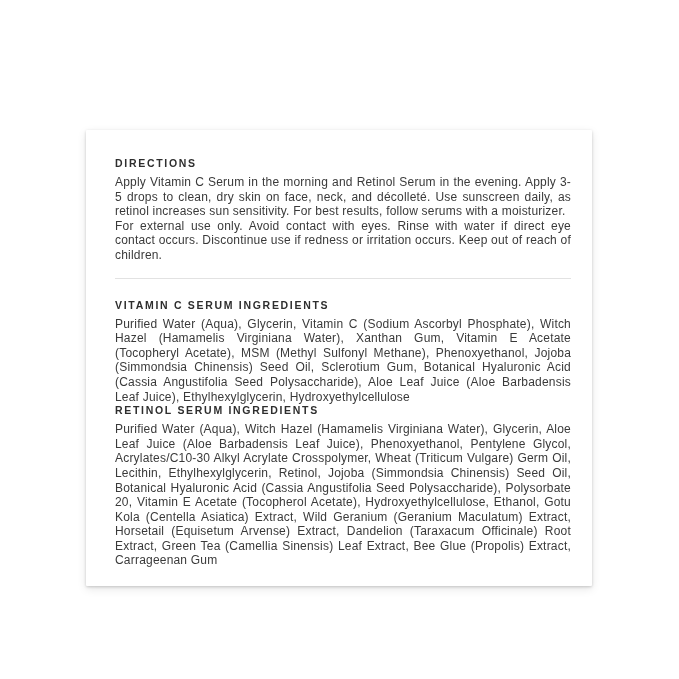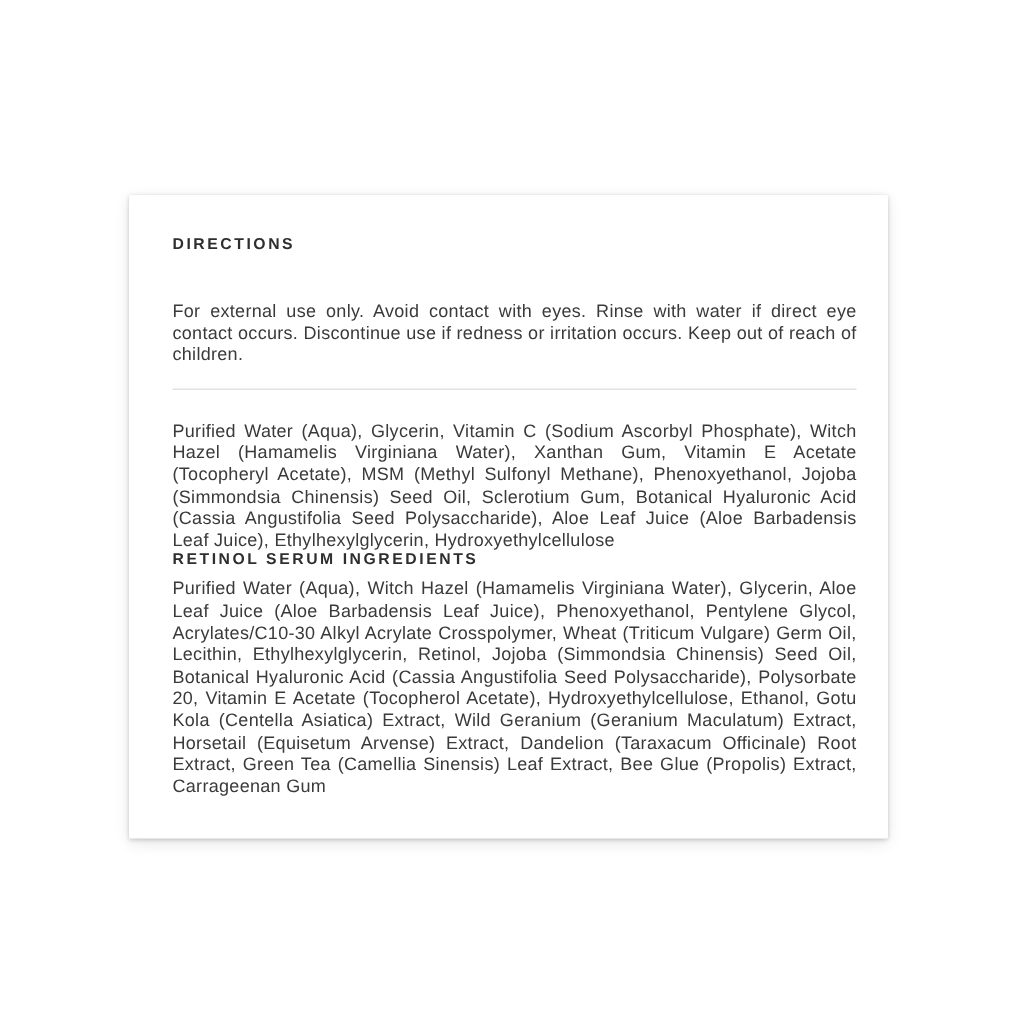--- a/index.html
+++ b/index.html
@@ -37,45 +37,47 @@
   }
   .body-paragraph {
     font-size: 12px;
     line-height: 14.6px;
     color: #3a3a3a;
     margin: 0;
     text-align: justify;
     letter-spacing: 0.2px;
   }
   .para-gap {
-    margin-top: 30px;
+    margin-top: 0;
   }
   .divider {
     border: none;
     border-top: 1px solid #e2e2e2;
     margin: 15px 0 20px 0;
   }
   .section {
     margin-top: 0;
   }
 </style>
 </head>
 <body>
 
 <div class="viewport">
   <div class="label-card">
 
     <div>
       <h2 class="section-heading">DIRECTIONS</h2>
+      <p class="body-paragraph">Apply Vitamin C Serum in the morning and Retinol Serum in the evening. Apply 3-5 drops to clean, dry skin on face, neck, and décolleté. Use sunscreen daily, as retinol increases sun sensitivity. For best results, follow serums with a moisturizer.</p>
       <p class="body-paragraph para-gap">For external use only. Avoid contact with eyes. Rinse with water if direct eye contact occurs. Discontinue use if redness or irritation occurs. Keep out of reach of children.</p>
     </div>
 
     <hr class="divider">
 
     <div>
+      <h2 class="section-heading">VITAMIN C SERUM INGREDIENTS</h2>
       <p class="body-paragraph">Purified Water (Aqua), Glycerin, Vitamin C (Sodium Ascorbyl Phosphate), Witch Hazel (Hamamelis Virginiana Water), Xanthan Gum, Vitamin E Acetate (Tocopheryl Acetate), MSM (Methyl Sulfonyl Methane), Phenoxyethanol, Jojoba (Simmondsia Chinensis) Seed Oil, Sclerotium Gum, Botanical Hyaluronic Acid (Cassia Angustifolia Seed Polysaccharide), Aloe Leaf Juice (Aloe Barbadensis Leaf Juice), Ethylhexylglycerin, Hydroxyethylcellulose</p>
     </div>
 
     <div class="section">
       <h2 class="section-heading">RETINOL SERUM INGREDIENTS</h2>
       <p class="body-paragraph">Purified Water (Aqua), Witch Hazel (Hamamelis Virginiana Water), Glycerin, Aloe Leaf Juice (Aloe Barbadensis Leaf Juice), Phenoxyethanol, Pentylene Glycol, Acrylates/C10-30 Alkyl Acrylate Crosspolymer, Wheat (Triticum Vulgare) Germ Oil, Lecithin, Ethylhexylglycerin, Retinol, Jojoba (Simmondsia Chinensis) Seed Oil, Botanical Hyaluronic Acid (Cassia Angustifolia Seed Polysaccharide), Polysorbate 20, Vitamin E Acetate (Tocopherol Acetate), Hydroxyethylcellulose, Ethanol, Gotu Kola (Centella Asiatica) Extract, Wild Geranium (Geranium Maculatum) Extract, Horsetail (Equisetum Arvense) Extract, Dandelion (Taraxacum Officinale) Root Extract, Green Tea (Camellia Sinensis) Leaf Extract, Bee Glue (Propolis) Extract, Carrageenan Gum</p>
     </div>
 
   </div>
 </div>

